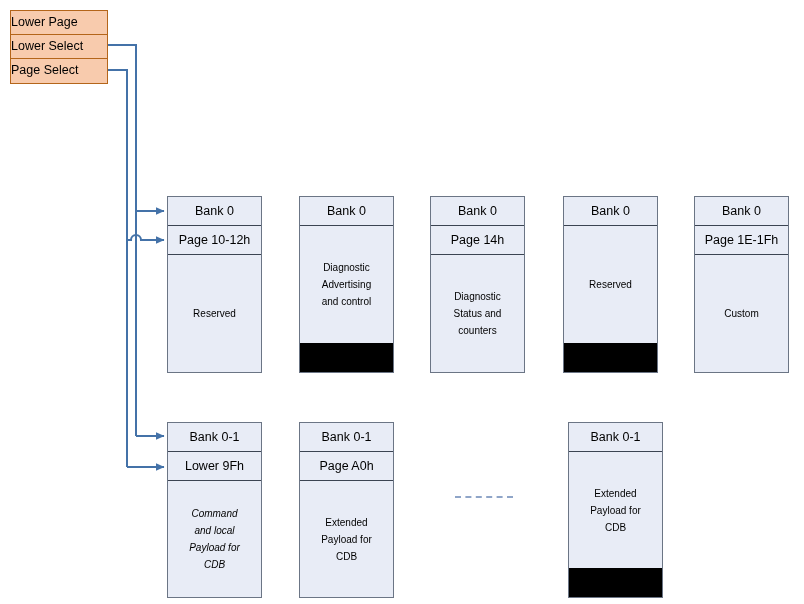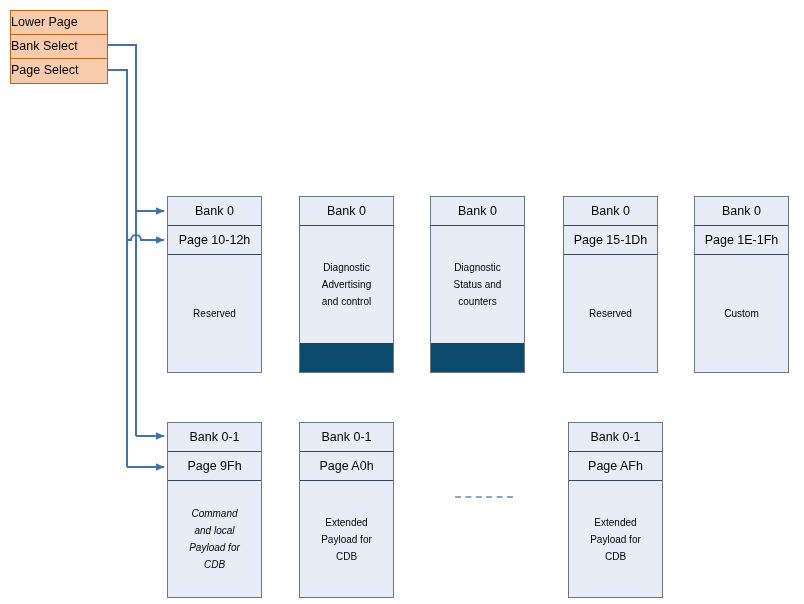--- a/index.html
+++ b/index.html
@@ -51,21 +51,21 @@
     box-sizing: border-box;
     border-bottom: 1px solid #b4651a;
   }
   .selector-row:last-child { border-bottom: none; }
 
   
   .page-block {
     position: absolute;
     box-sizing: border-box;
     border: 1px solid #6b7585;
-    background: #0c4a6e;
+    background: #000000;
   }
   .pb-head {
     height: 29px;
     line-height: 28px;
     text-align: center;
     font-size: 12.5px;
     color: #000000;
     border-bottom: 1px solid #3b4452;
     box-sizing: border-box;
     background: #e8ecf6;
@@ -113,65 +113,64 @@
 
     <path d="M108,70 L127,70 L127,467" fill="none" stroke="#4472a8" stroke-width="2"></path>
 
     <path d="M127,240 L131,240 A5,5 0 0 1 141,240 L164,240" fill="none" stroke="#4472a8" stroke-width="2" marker-end="url(#arrowhead)"></path>
 
     <path d="M127,467 L164,467" fill="none" stroke="#4472a8" stroke-width="2" marker-end="url(#arrowhead)"></path>
   </svg>
 
   <div class="selector-stack">
     <div class="selector-row">Lower Page</div>
-    <div class="selector-row">Bank Select</div>
+    <div class="selector-row">Lower Select</div>
     <div class="selector-row">Page Select</div>
   </div>
 
   <div class="page-block" style="left:167px; top:196px; width:95px; height:177px;">
     <div class="pb-head">Bank 0</div>
     <div class="pb-head second">Page 10-12h</div>
     <div class="pb-body" style="height:117px;">Reserved</div>
   </div>
 
   <div class="page-block" style="left:299px; top:196px; width:95px; height:177px;">
     <div class="pb-head">Bank 0</div>
     <div class="pb-body" style="height:117px;">Diagnostic<br>Advertising<br>and control</div>
   </div>
 
   <div class="page-block" style="left:430px; top:196px; width:95px; height:177px;">
     <div class="pb-head">Bank 0</div>
+    <div class="pb-head second">Page 14h</div>
     <div class="pb-body" style="height:117px;">Diagnostic<br>Status and<br>counters</div>
   </div>
 
   <div class="page-block" style="left:563px; top:196px; width:95px; height:177px;">
     <div class="pb-head">Bank 0</div>
-    <div class="pb-head second">Page 15-1Dh</div>
     <div class="pb-body" style="height:117px;">Reserved</div>
   </div>
 
   <div class="page-block" style="left:694px; top:196px; width:95px; height:177px;">
     <div class="pb-head">Bank 0</div>
     <div class="pb-head second">Page 1E-1Fh</div>
     <div class="pb-body" style="height:117px;">Custom</div>
   </div>
 
   <div class="page-block" style="left:167px; top:422px; width:95px; height:176px;">
     <div class="pb-head">Bank 0-1</div>
-    <div class="pb-head second">Page 9Fh</div>
+    <div class="pb-head second">Lower 9Fh</div>
     <div class="pb-body" style="height:116px;font-style:italic;">Command<br>and local<br>Payload for<br>CDB</div>
   </div>
 
   <div class="page-block" style="left:299px; top:422px; width:95px; height:176px;">
     <div class="pb-head">Bank 0-1</div>
     <div class="pb-head second">Page A0h</div>
     <div class="pb-body" style="height:116px;">Extended<br>Payload for<br>CDB</div>
   </div>
 
   <div class="page-block" style="left:568px; top:422px; width:95px; height:176px;">
     <div class="pb-head">Bank 0-1</div>
-    <div class="pb-head second">Page AFh</div>
     <div class="pb-body" style="height:116px;">Extended<br>Payload for<br>CDB</div>
   </div>
 
   <div class="dash-line" style="left:455px; top:496px; width:58px;"></div>
 
 </div>
 
 </body></html>

